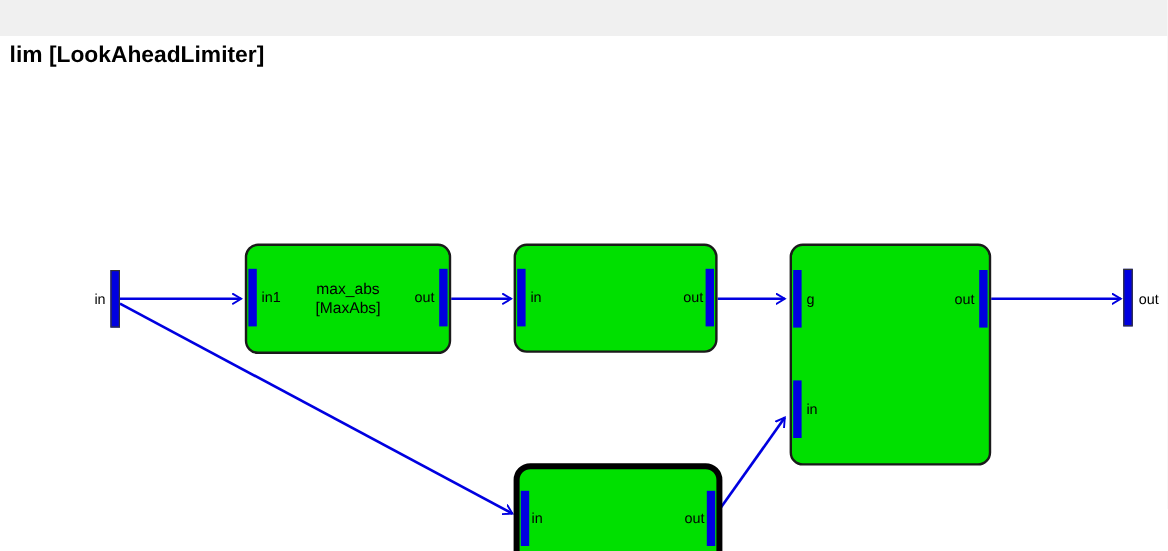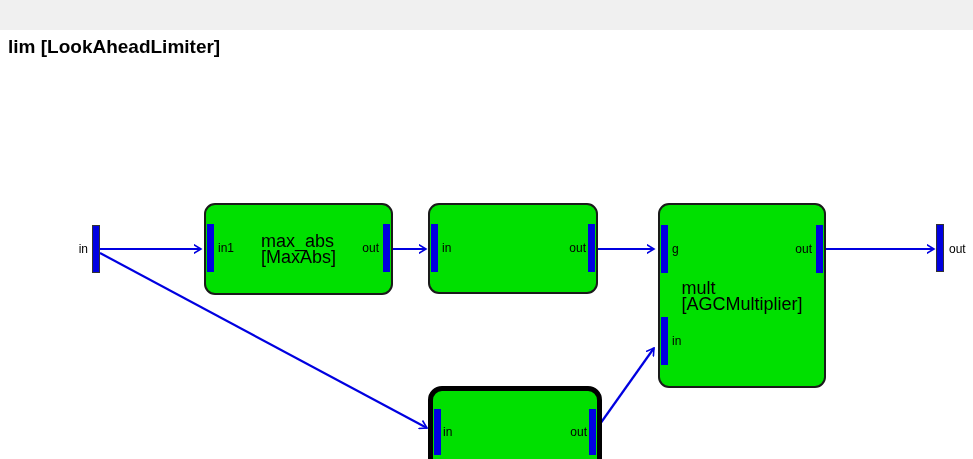--- a/index.html
+++ b/index.html
@@ -40,22 +40,22 @@
     border:2px solid var(--block-border);
     border-radius:11px;
     z-index:2;
     display:flex;align-items:center;justify-content:center;
   }
   .block.selected{
     border:5px solid var(--selected-border);
     border-radius:14px;
   }
   .block-label{
-    color:var(--text);
-    font-size:18px;line-height:16px;white-space:nowrap;
+    text-align:center;color:var(--text);
+    font-size:13px;line-height:16px;white-space:nowrap;
   }
   .port-bar{
     position:absolute;width:7px;height:48px;
     background:var(--port-fill);
   }
   .port-bar.left{left:1px;}
   .port-bar.right{right:1px;}
   .port-label{
     position:absolute;font-size:12px;color:var(--text);
     white-space:nowrap;z-index:3;
@@ -91,21 +91,21 @@
     <line class="wire" x1="100" y1="223" x2="427" y2="398" marker-end="url(#arrow)"></line>
     <line class="wire" x1="600" y1="394" x2="654" y2="318" marker-end="url(#arrow)"></line>
   </svg>
 
   <div class="terminal-bar" style="left:92px;top:195px;"></div>
   <div class="terminal-label" style="left:62px;top:212px;width:26px;text-align:right;">in</div>
 
   <div class="terminal-bar" style="left:936px;top:194px;"></div>
   <div class="terminal-label" style="left:949px;top:212px;">out</div>
 
-  <div class="block" style="left:204px;top:173px;width:189px;height:92px;">
+  <div class="block" style="left:204px;top:173px;width:172px;height:92px;">
     <div class="port-bar left" style="top:19px;"></div>
     <div class="port-label" style="left:12px;top:36px;">in1</div>
     <div class="block-label">
       <div>max_abs</div>
       <div>[MaxAbs]</div>
     </div>
     <div class="port-label" style="right:12px;top:36px;">out</div>
     <div class="port-bar right" style="top:19px;"></div>
   </div>
 
@@ -114,24 +114,20 @@
     <div class="port-label" style="left:12px;top:36px;">in</div>
     <div class="port-label" style="right:10px;top:36px;">out</div>
     <div class="port-bar right" style="top:19px;"></div>
   </div>
 
   <div class="block" style="left:658px;top:173px;width:168px;height:185px;">
     <div class="port-bar left" style="top:20px;"></div>
     <div class="port-label" style="left:12px;top:37px;">g</div>
     <div class="port-bar left" style="top:112px;"></div>
     <div class="port-label" style="left:12px;top:129px;">in</div>
-    <div class="block-label">
-      <div>mult</div>
-      <div>[AGCMultiplier]</div>
-    </div>
     <div class="port-label" style="right:12px;top:37px;">out</div>
     <div class="port-bar right" style="top:20px;"></div>
   </div>
 
   <div class="block selected" style="left:428px;top:356px;width:174px;height:94px;">
     <div class="port-bar left" style="top:18px;height:46px;"></div>
     <div class="port-label" style="left:10px;top:34px;">in</div>
     <div class="port-label" style="right:10px;top:34px;">out</div>
     <div class="port-bar right" style="top:18px;height:46px;"></div>
   </div>

